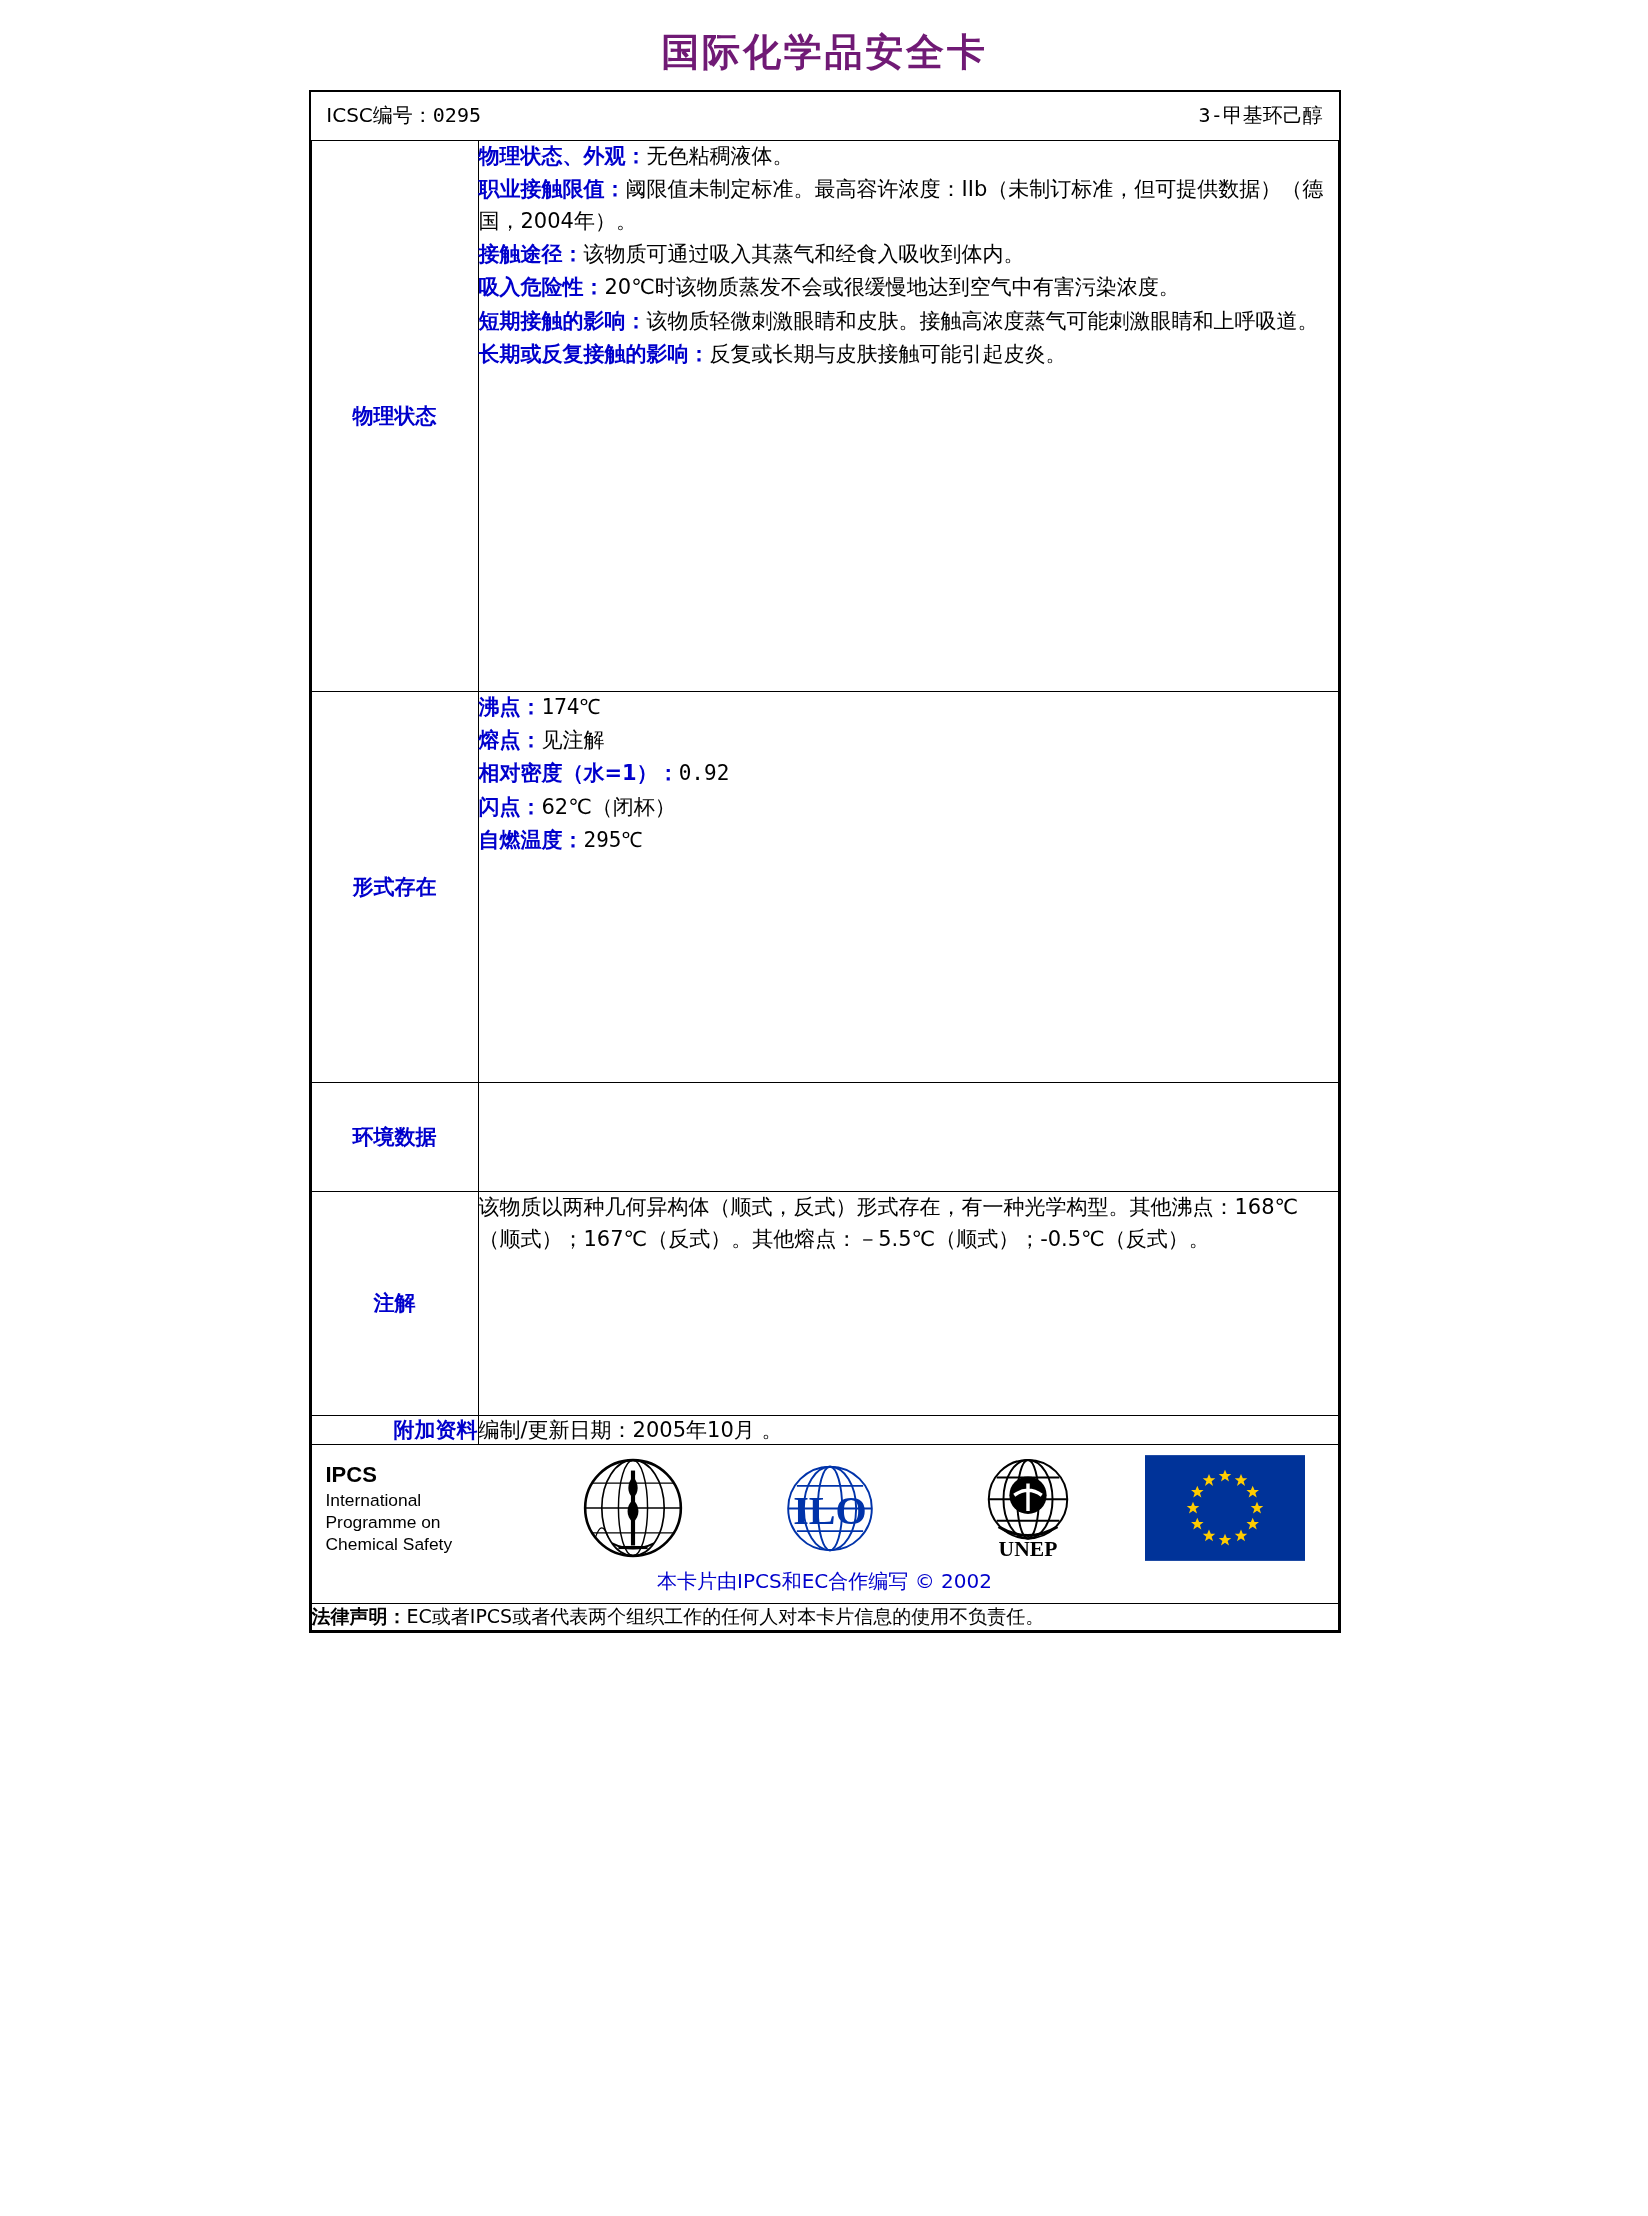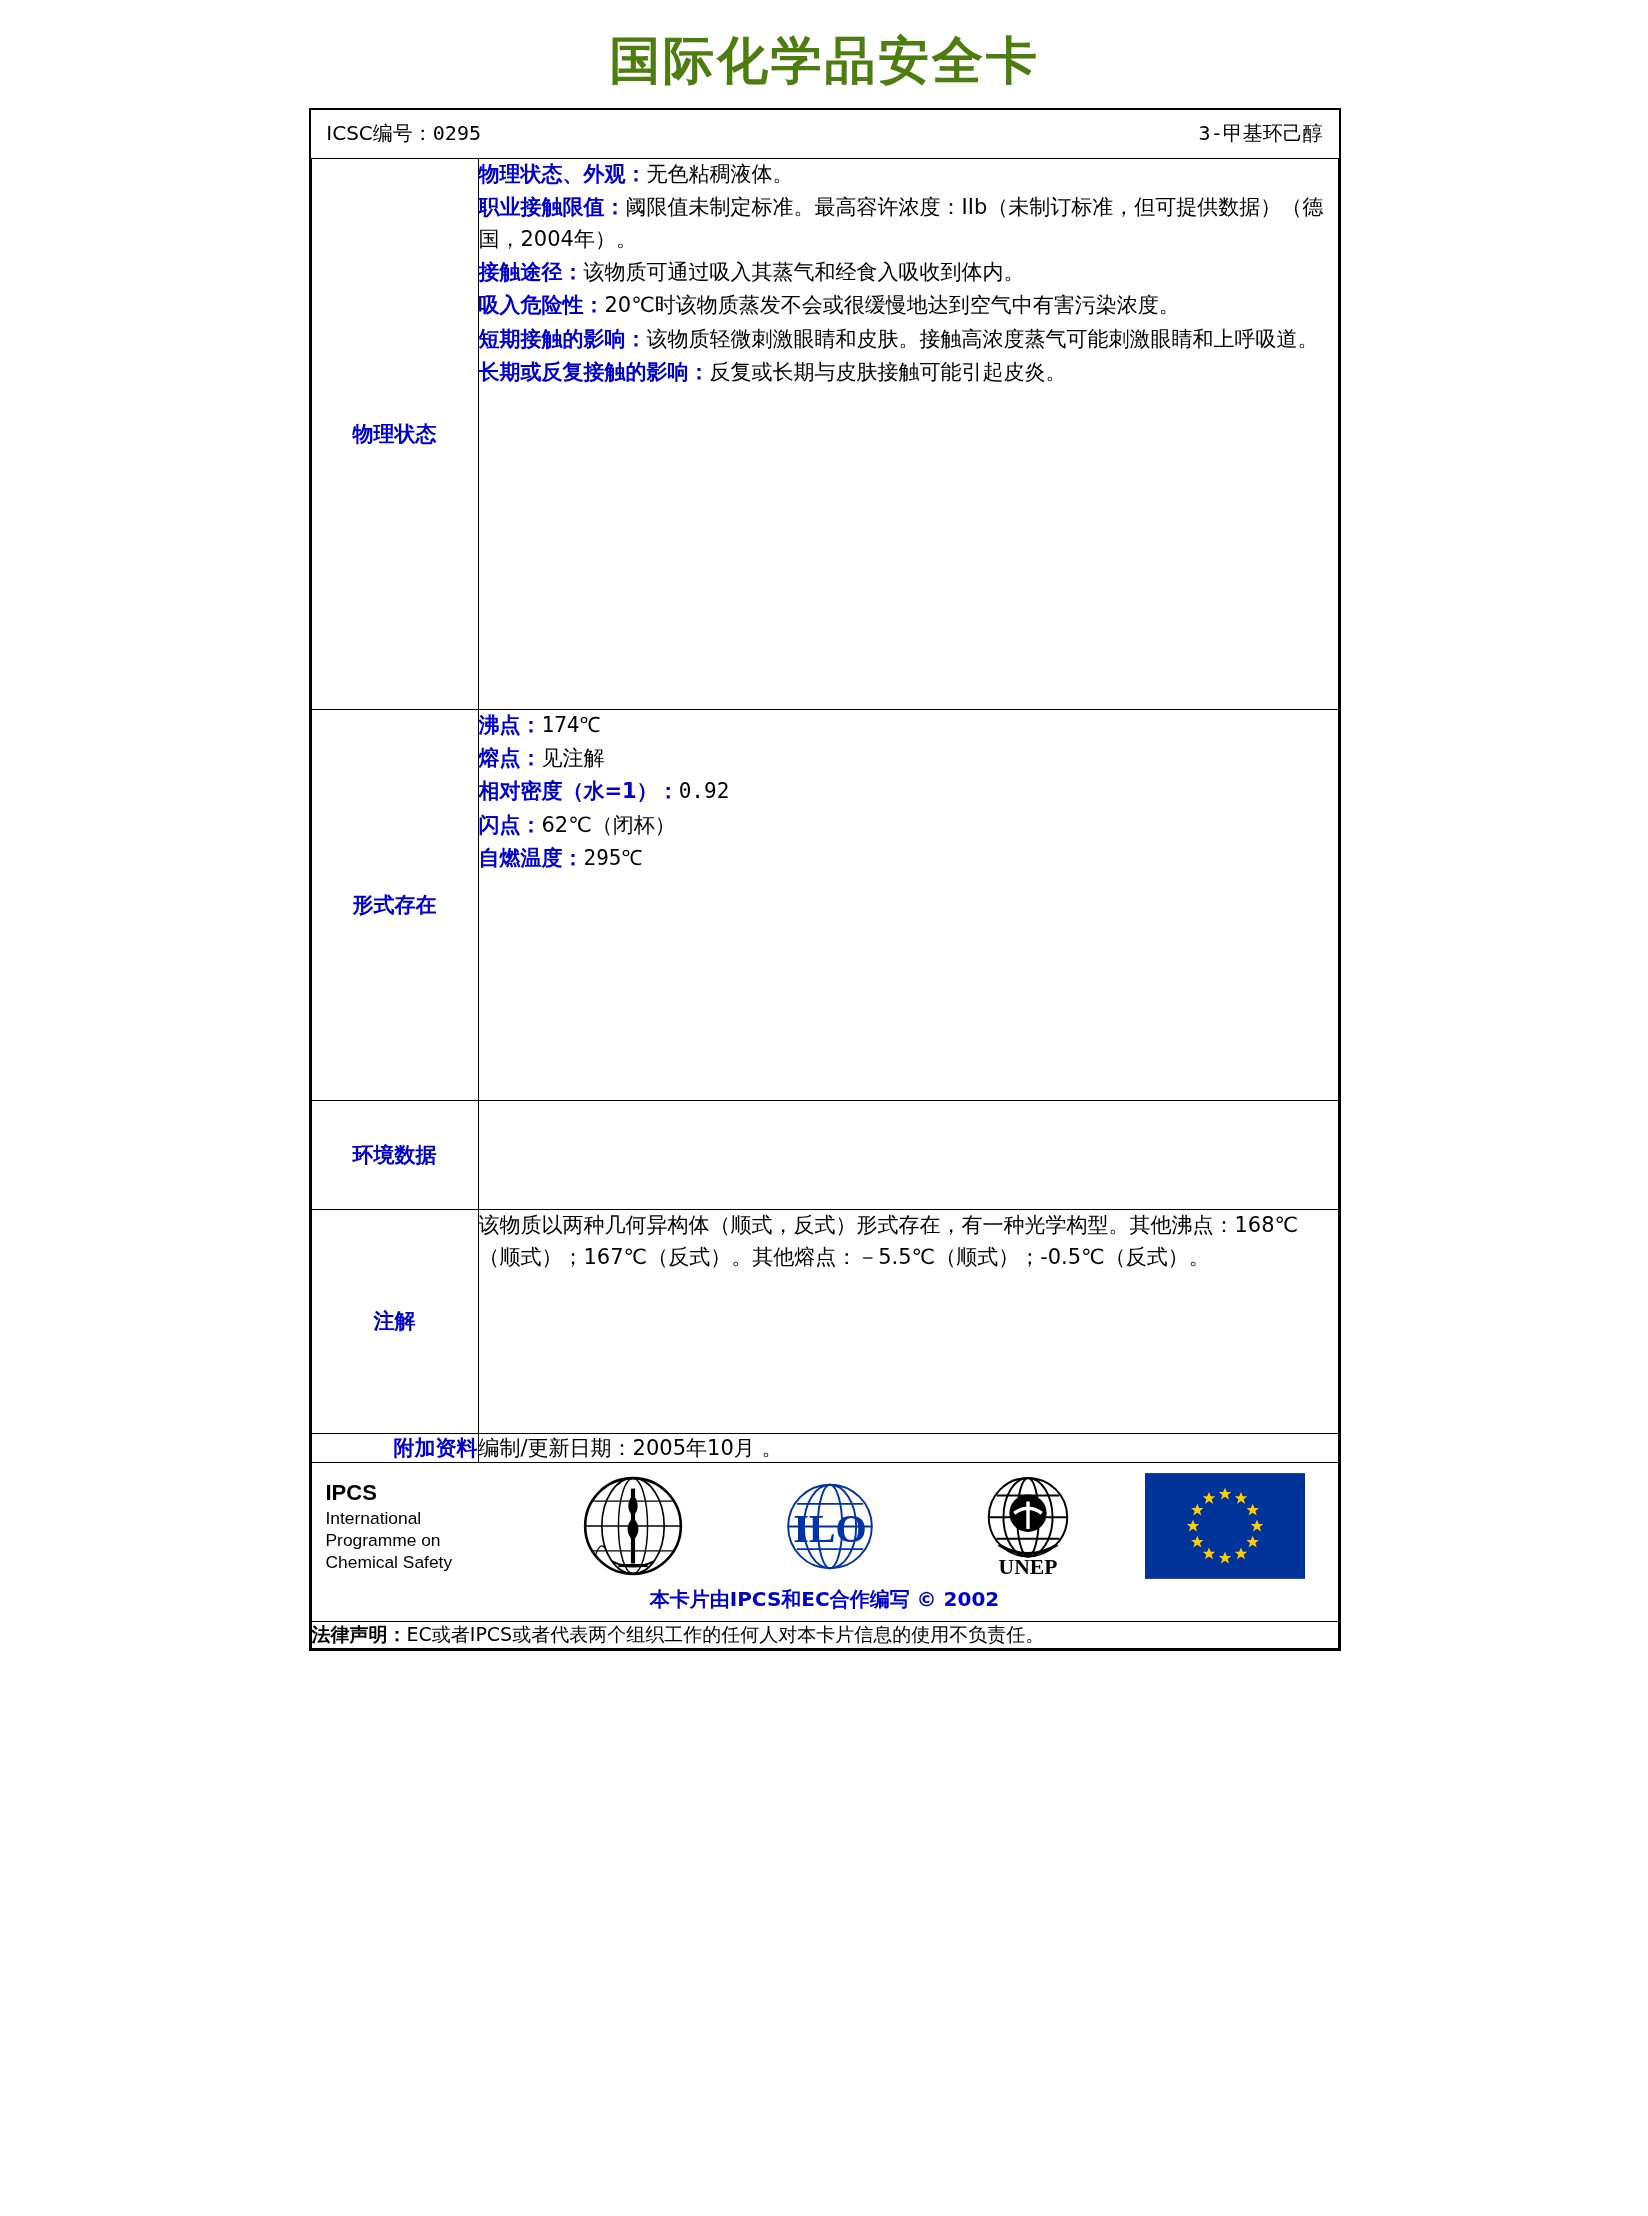--- a/index.html
+++ b/index.html
@@ -14,24 +14,24 @@
     -webkit-font-smoothing: antialiased;
   }
   .page {
     position: relative;
     width: 1649px;
     height: 2216px;
     box-sizing: border-box;
   }
   .doc-title {
     text-align: center;
-    color: #4d7c0f;
-    font-family: "DejaVu Sans", sans-serif;
-    font-weight: bold;
-    font-size: 51px;
+    color: #701a75;
+    font-family: "DejaVu Sans", sans-serif;
+    font-weight: bold;
+    font-size: 38px;
     letter-spacing: 2.8px;
     padding-top: 26.5px;
     padding-bottom: 12.5px;
   }
   .card {
     width: 1032px;
     margin: 0 auto;
     border: 2.8px solid #000;
     box-sizing: border-box;
   }
@@ -165,21 +165,21 @@
   .logo-slot {
     flex: 1;
     display: flex;
     justify-content: center;
     align-items: center;
   }
   .credit {
     text-align: center;
     color: #0000cc;
     font-family: "DejaVu Sans", sans-serif;
-    font-weight: bold;
+    font-weight: normal;
     font-size: 20px;
     padding: 1.4px 0 8.4px 0;
   }
   .legal-cell {
     border-left: none;
     border-right: none;
     border-bottom: none;
     padding: 8.4px 14px 9.7px 14px;
     font-size: 19px;
     font-family: "DejaVu Sans", sans-serif;

